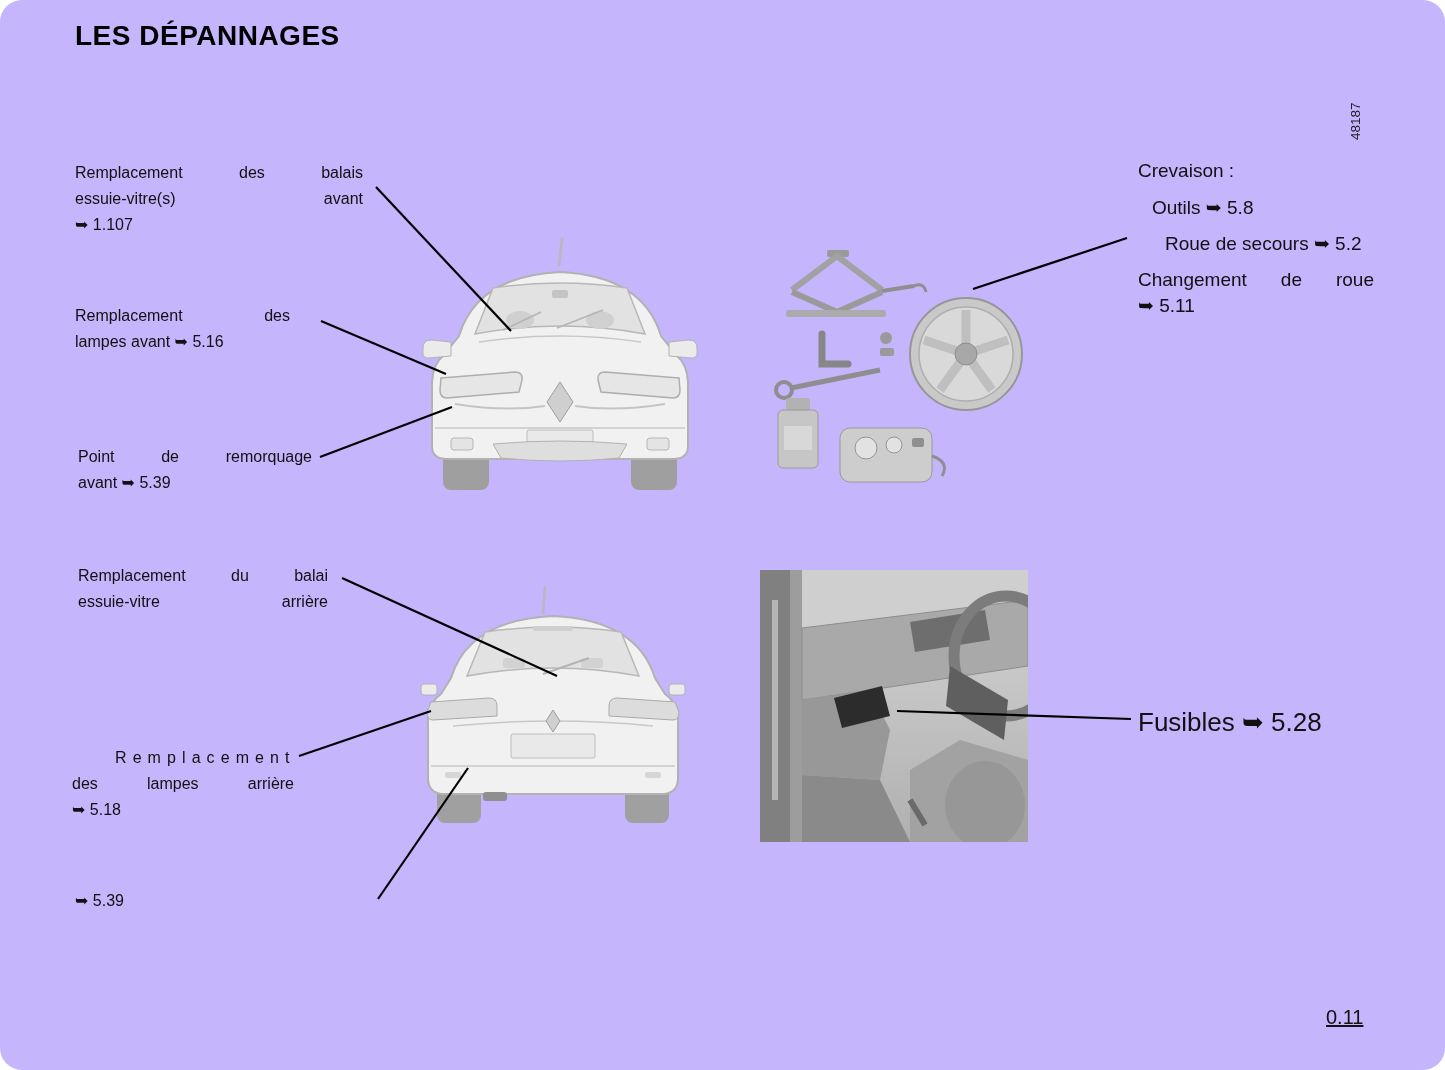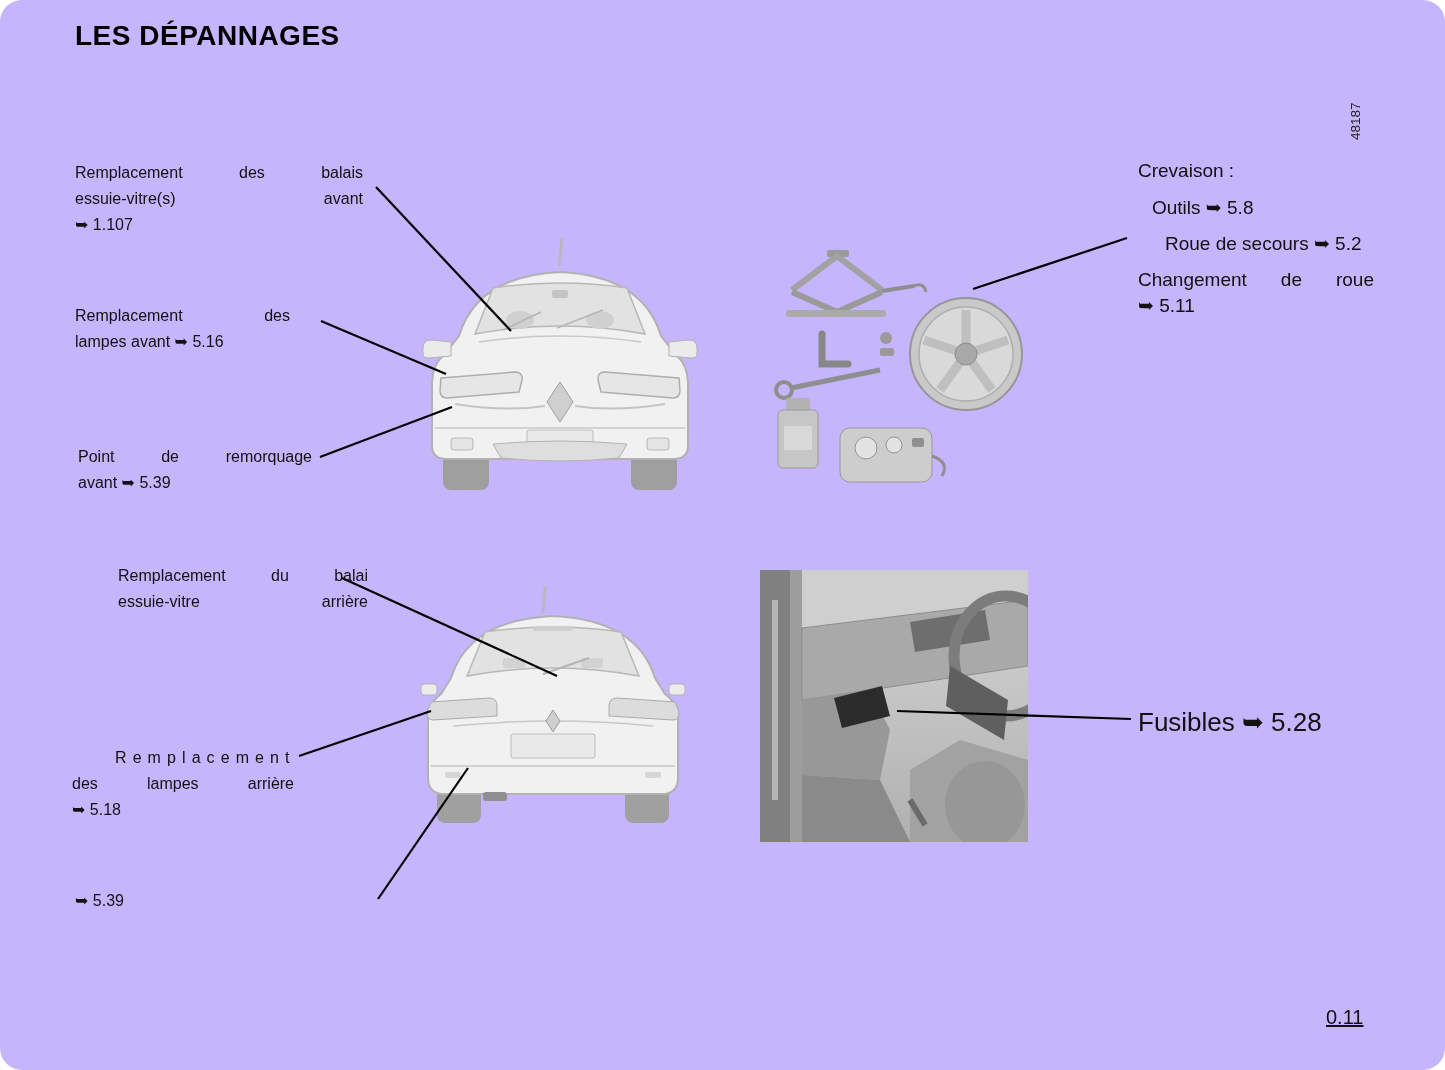--- a/index.html
+++ b/index.html
@@ -180,21 +180,21 @@
   <div class="callout c2" style="left:75px; top:303px;">
     <div class="line justify">Remplacement des</div>
     <div class="line">lampes avant ➥ 5.16</div>
   </div>
 
   <div class="callout c3" style="left:78px; top:444px;">
     <div class="line justify">Point de remorquage</div>
     <div class="line">avant ➥ 5.39</div>
   </div>
 
-  <div class="callout c4" style="left:78px; top:563px;margin-left:40px;">
+  <div class="callout c4" style="left:78px; top:563px;">
     <div class="line justify">Remplacement du balai</div>
     <div class="line justify">essuie-vitre arrière</div>
   </div>
 
   <div class="callout c5" style="left:72px; top:745px;">
     <div class="line spread">Remplacement</div>
     <div class="line justify">des lampes arrière</div>
     <div class="line">➥ 5.18</div>
   </div>
 

